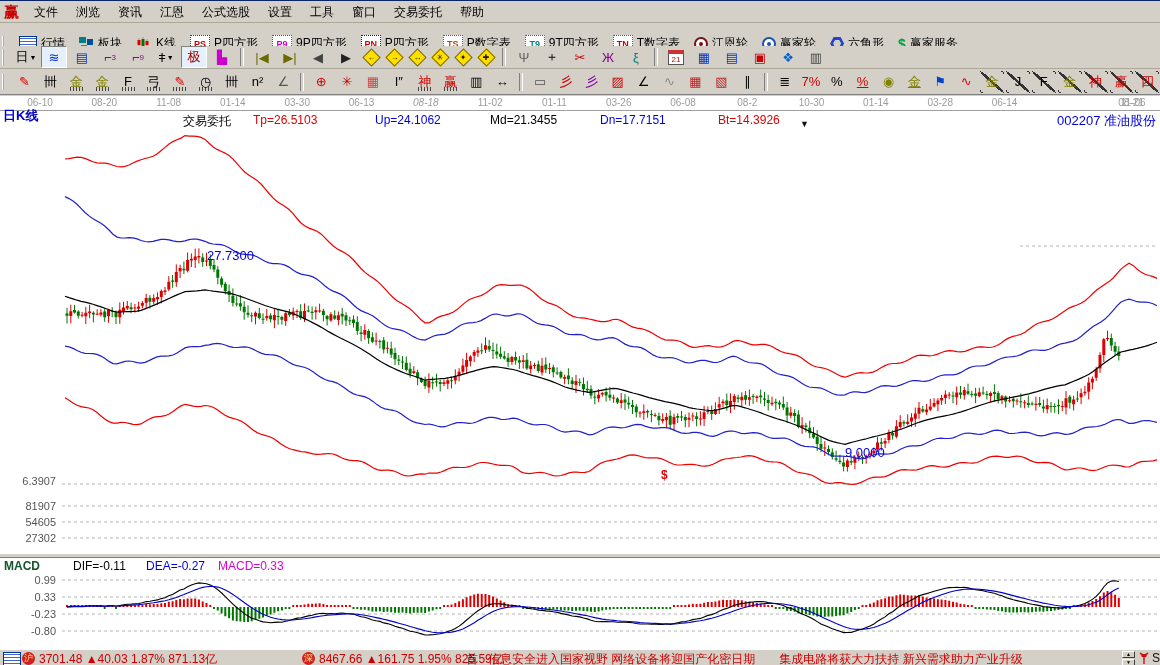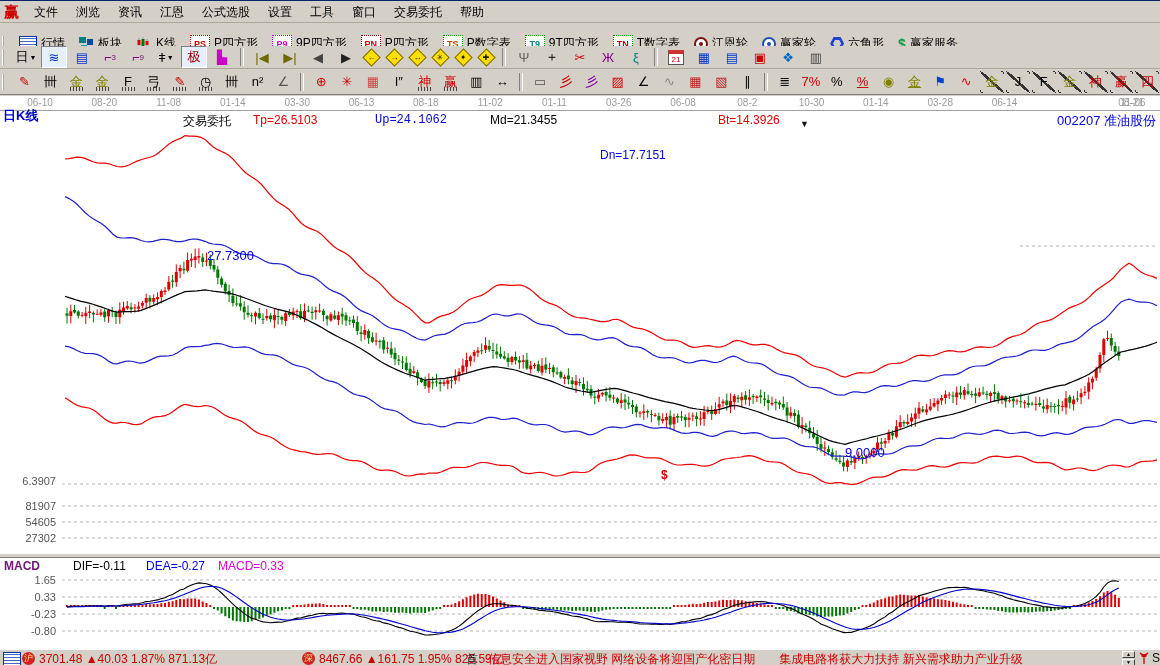--- a/index.html
+++ b/index.html
@@ -431,67 +431,67 @@
         <path d="M67.0,511.0L70.8,510.4L74.5,510.0L78.3,510.3L82.1,510.3L85.8,510.0L89.6,509.7L93.4,509.8L97.2,509.9L100.9,509.8L104.7,510.3L108.5,509.8L112.2,509.5L116.0,510.2L119.8,509.6L123.5,508.9L127.3,508.2L131.1,508.1L134.9,507.8L138.6,507.5L142.4,506.8L146.2,505.6L149.9,505.3L153.7,504.5L157.5,503.9L161.3,502.6L165.0,501.7L168.8,499.8L172.6,498.5L176.3,496.2L180.1,494.1L183.9,492.9L187.6,490.7L191.4,489.1L195.2,487.8L198.9,486.9L202.7,487.3L206.5,487.8L210.3,489.1L214.0,490.9L217.8,493.7L221.6,497.0L225.3,500.7L229.1,504.3L232.9,508.2L236.7,511.5L240.4,514.4L244.2,517.4L248.0,520.1L251.7,522.2L255.5,523.3L259.3,524.8L263.0,525.9L266.8,526.2L270.6,526.7L274.4,526.4L278.1,526.1L281.9,526.2L285.7,525.2L289.4,524.5L293.2,523.2L297.0,522.1L300.7,522.0L304.5,520.9L308.3,519.9L312.1,519.2L315.8,518.3L319.6,517.5L323.4,517.4L327.1,517.9L330.9,517.5L334.7,517.7L338.4,517.3L342.2,517.1L346.0,517.5L349.8,517.7L353.5,518.1L357.3,519.5L361.1,520.8L364.8,521.3L368.6,522.6L372.4,524.0L376.1,524.8L379.9,525.4L383.7,526.9L387.4,527.6L391.2,528.8L395.0,530.3L398.8,531.4L402.5,532.2L406.3,533.7L410.1,535.2L413.8,535.7L417.6,536.8L421.4,537.9L425.1,539.0L428.9,538.9L432.7,538.7L436.5,538.2L440.2,537.7L444.0,536.8L447.8,535.5L451.5,534.3L455.3,532.4L459.1,530.1L462.9,527.2L466.6,524.0L470.4,520.8L474.2,517.6L477.9,514.7L481.7,512.5L485.5,510.0L489.2,508.6L493.0,507.8L496.8,507.7L500.6,507.9L504.3,508.4L508.1,509.3L511.9,509.3L515.6,509.8L519.4,510.5L523.2,510.8L526.9,512.1L530.7,512.7L534.5,513.1L538.3,514.3L542.0,514.4L545.8,514.9L549.6,515.1L553.3,515.8L557.1,516.4L560.9,517.4L564.6,518.1L568.4,518.9L572.2,520.0L576.0,520.4L579.7,520.9L583.5,522.0L587.3,522.9L591.0,524.2L594.8,525.3L598.6,525.7L602.3,525.5L606.1,525.6L609.9,525.8L613.6,525.8L617.4,526.3L621.2,526.2L625.0,526.3L628.7,526.4L632.5,526.8L636.3,527.5L640.0,528.0L643.8,528.0L647.6,528.0L651.4,528.1L655.1,528.0L658.9,528.5L662.7,528.5L666.4,528.0L670.2,528.5L674.0,527.6L677.7,526.8L681.5,525.9L685.3,525.5L689.0,524.7L692.8,523.6L696.6,523.0L700.4,522.4L704.1,520.9L707.9,519.4L711.7,518.6L715.4,517.2L719.2,515.3L723.0,513.4L726.8,512.4L730.5,511.1L734.3,509.3L738.1,508.4L741.8,507.4L745.6,507.0L749.4,506.4L753.1,506.0L756.9,505.6L760.7,505.5L764.5,505.8L768.2,506.6L772.0,507.2L775.8,507.8L779.5,508.5L783.3,509.5L787.1,511.4L790.8,512.4L794.6,513.7L798.4,516.2L802.1,517.9L805.9,519.4L809.7,521.3L813.5,523.3L817.2,525.6L821.0,528.0L824.8,529.4L828.5,531.0L832.3,532.7L836.1,534.1L839.9,535.3L843.6,536.6L847.4,536.5L851.2,536.4L854.9,535.3L858.7,534.0L862.5,533.0L866.2,531.6L870.0,530.0L873.8,528.1L877.5,525.3L881.3,523.1L885.1,520.9L888.9,517.8L892.6,515.7L896.4,512.8L900.2,509.9L903.9,507.8L907.7,506.0L911.5,504.0L915.3,502.0L919.0,499.7L922.8,498.6L926.6,497.6L930.3,496.5L934.1,495.3L937.9,494.3L941.6,493.3L945.4,492.2L949.2,491.6L953.0,491.5L956.7,491.2L960.5,491.5L964.3,491.3L968.0,491.9L971.8,492.7L975.6,493.7L979.3,494.1L983.1,494.8L986.9,495.8L990.6,496.5L994.4,497.3L998.2,498.8L1002.0,499.8L1005.7,501.4L1009.5,502.6L1013.3,503.7L1017.0,504.6L1020.8,505.5L1024.6,506.4L1028.3,507.5L1032.1,508.3L1035.9,508.9L1039.7,509.6L1043.4,510.6L1047.2,510.9L1051.0,511.4L1054.7,511.7L1058.5,511.9L1062.3,512.1L1066.0,511.1L1069.8,511.0L1073.6,510.4L1077.4,509.8L1081.1,508.7L1084.9,507.6L1088.7,505.5L1092.4,503.4L1096.2,500.4L1100.0,496.3L1103.8,491.0L1107.5,487.0L1111.3,485.1L1115.1,484.8L1118.8,485.5" stroke="#000000" stroke-width="1.1" fill="none"></path>
         <path d="M67.0,511.0L70.8,510.9L74.5,510.7L78.3,510.6L82.1,510.6L85.8,510.5L89.6,510.3L93.4,510.2L97.2,510.1L100.9,510.1L104.7,510.1L108.5,510.1L112.2,509.9L116.0,510.0L119.8,509.9L123.5,509.7L127.3,509.4L131.1,509.2L134.9,508.9L138.6,508.6L142.4,508.2L146.2,507.7L149.9,507.2L153.7,506.7L157.5,506.1L161.3,505.4L165.0,504.7L168.8,503.7L172.6,502.6L176.3,501.4L180.1,499.9L183.9,498.5L187.6,496.9L191.4,495.4L195.2,493.9L198.9,492.5L202.7,491.4L206.5,490.7L210.3,490.4L214.0,490.5L217.8,491.1L221.6,492.3L225.3,494.0L229.1,496.0L232.9,498.5L236.7,501.1L240.4,503.7L244.2,506.5L248.0,509.2L251.7,511.8L255.5,514.1L259.3,516.2L263.0,518.2L266.8,519.8L270.6,521.2L274.4,522.2L278.1,523.0L281.9,523.6L285.7,523.9L289.4,524.0L293.2,523.9L297.0,523.5L300.7,523.2L304.5,522.8L308.3,522.2L312.1,521.6L315.8,520.9L319.6,520.3L323.4,519.7L327.1,519.3L330.9,519.0L334.7,518.7L338.4,518.4L342.2,518.2L346.0,518.0L349.8,518.0L353.5,518.0L357.3,518.3L361.1,518.8L364.8,519.3L368.6,520.0L372.4,520.8L376.1,521.6L379.9,522.4L383.7,523.3L387.4,524.1L391.2,525.1L395.0,526.1L398.8,527.2L402.5,528.2L406.3,529.3L410.1,530.5L413.8,531.5L417.6,532.6L421.4,533.6L425.1,534.7L428.9,535.5L432.7,536.2L436.5,536.6L440.2,536.8L444.0,536.8L447.8,536.5L451.5,536.1L455.3,535.4L459.1,534.3L462.9,532.9L466.6,531.1L470.4,529.0L474.2,526.7L477.9,524.3L481.7,522.0L485.5,519.6L489.2,517.4L493.0,515.5L496.8,513.9L500.6,512.7L504.3,511.9L508.1,511.3L511.9,510.9L515.6,510.7L519.4,510.7L523.2,510.7L526.9,511.0L530.7,511.3L534.5,511.7L538.3,512.2L542.0,512.6L545.8,513.1L549.6,513.5L553.3,514.0L557.1,514.5L560.9,515.0L564.6,515.7L568.4,516.3L572.2,517.0L576.0,517.7L579.7,518.4L583.5,519.1L587.3,519.8L591.0,520.7L594.8,521.6L598.6,522.4L602.3,523.1L606.1,523.6L609.9,524.0L613.6,524.4L617.4,524.8L621.2,525.1L625.0,525.3L628.7,525.5L632.5,525.8L636.3,526.1L640.0,526.5L643.8,526.8L647.6,527.0L651.4,527.2L655.1,527.4L658.9,527.6L662.7,527.8L666.4,527.8L670.2,527.9L674.0,527.9L677.7,527.7L681.5,527.3L685.3,526.9L689.0,526.5L692.8,525.9L696.6,525.3L700.4,524.7L704.1,524.0L707.9,523.1L711.7,522.2L715.4,521.2L719.2,520.0L723.0,518.7L726.8,517.4L730.5,516.2L734.3,514.8L738.1,513.5L741.8,512.3L745.6,511.2L749.4,510.3L753.1,509.4L756.9,508.7L760.7,508.0L764.5,507.6L768.2,507.4L772.0,507.4L775.8,507.5L779.5,507.7L783.3,508.0L787.1,508.7L790.8,509.4L794.6,510.3L798.4,511.5L802.1,512.8L805.9,514.1L809.7,515.5L813.5,517.1L817.2,518.8L821.0,520.6L824.8,522.4L828.5,524.1L832.3,525.8L836.1,527.5L839.9,529.0L843.6,530.6L847.4,531.7L851.2,532.7L854.9,533.2L858.7,533.4L862.5,533.3L866.2,532.9L870.0,532.3L873.8,531.5L877.5,530.3L881.3,528.8L885.1,527.2L888.9,525.4L892.6,523.4L896.4,521.3L900.2,519.0L903.9,516.8L907.7,514.6L911.5,512.5L915.3,510.4L919.0,508.3L922.8,506.3L926.6,504.6L930.3,503.0L934.1,501.4L937.9,500.0L941.6,498.7L945.4,497.4L949.2,496.2L953.0,495.3L956.7,494.5L960.5,493.9L964.3,493.3L968.0,493.1L971.8,493.0L975.6,493.1L979.3,493.3L983.1,493.6L986.9,494.1L990.6,494.6L994.4,495.1L998.2,495.9L1002.0,496.6L1005.7,497.6L1009.5,498.6L1013.3,499.6L1017.0,500.6L1020.8,501.6L1024.6,502.5L1028.3,503.5L1032.1,504.5L1035.9,505.4L1039.7,506.2L1043.4,507.1L1047.2,507.8L1051.0,508.5L1054.7,509.2L1058.5,509.7L1062.3,510.2L1066.0,510.4L1069.8,510.5L1073.6,510.5L1077.4,510.4L1081.1,510.0L1084.9,509.5L1088.7,508.7L1092.4,507.6L1096.2,506.2L1100.0,504.2L1103.8,501.6L1107.5,498.7L1111.3,496.0L1115.1,493.7L1118.8,492.1" stroke="#0000cc" stroke-width="1.1" fill="none"></path>
       </svg>
     <div id="dates">
         <span class="datelbl" style="left: 40px;">06-10</span>
         <span class="datelbl" style="left: 104.3px;">08-20</span>
         <span class="datelbl" style="left: 168.6px;">11-08</span>
         <span class="datelbl" style="left: 232.9px;">01-14</span>
         <span class="datelbl" style="left: 297.2px;">03-30</span>
         <span class="datelbl" style="left: 361.5px;">06-13</span>
-        <span class="datelbl" style="left: 425.8px;">08-18</span>
+        <span class="datelbl" style="left: 425.8px; font-style: italic;">08-18</span>
         <span class="datelbl" style="left: 490.1px;">11-02</span>
         <span class="datelbl" style="left: 554.4px;">01-11</span>
         <span class="datelbl" style="left: 618.7px;">03-26</span>
         <span class="datelbl" style="left: 683px;">06-08</span>
         <span class="datelbl" style="left: 747.3px;">08-2</span>
         <span class="datelbl" style="left: 811.6px;">10-30</span>
         <span class="datelbl" style="left: 875.9px;">01-14</span>
         <span class="datelbl" style="left: 940.2px;">03-28</span>
         <span class="datelbl" style="left: 1004.5px;">06-14</span>
         <span class="datelbl" style="left: 1131px;">08-21</span>
         <span class="datelbl" style="left: 1133.1px;">11-06</span>
       </div>
     <div id="axis-topline"></div>
     <div id="period-label">日K线</div>
 
     <div class="ind" style="left:183px;color:#000;">交易委托</div>
     <div class="ind" style="left:253px;color:#e00000;">Tp=26.5103</div>
-    <div class="ind" style="left:375px;color:#0000e0;font-family:Liberation Mono, monospace;">Up=24.1062</div>
+    <div class="ind" style="left:375px;color:#0000e0;">Up=24.1062</div>
     <div class="ind" style="left:490px;color:#000;">Md=21.3455</div>
-    <div class="ind" style="left:600px;color:#0000e0;margin-top:35px;">Dn=17.7151</div>
+    <div class="ind" style="left:600px;color:#0000e0;">Dn=17.7151</div>
     <div class="ind" style="left:718px;color:#e00000;">Bt=14.3926</div>
 
     <div id="stock-title">
       <span>002207</span>
       <span>准油股份</span>
     </div>
     <div id="marker-tri">▼</div>
 
     <div class="pricenote" style="left:207px;top:152px;">27.7300</div>
     <div class="pricenote" style="left:845px;top:349px;">9.0000</div>
     <div id="note-dollar" style="left:661px;top:372px;">$</div>
     <div class="axnum" style="top:379px;">6.3907</div>
 
     <div id="vol-labels">
         <div class="axnum" style="top: 404px;">81907</div>
         <div class="axnum" style="top: 420px;">54605</div>
         <div class="axnum" style="top: 436px;">27302</div>
       </div>
     <div id="vsep-bar"></div>
 
-    <div class="macdhdr" style="left:4px;color:#701a75;font-weight:bold;">MACD</div>
+    <div class="macdhdr" style="left:4px;color:#14532d;font-weight:bold;">MACD</div>
     <div class="macdhdr" style="left:73px;color:#000;">DIF=-0.11</div>
     <div class="macdhdr" style="left:146px;color:#0000dd;">DEA=-0.27</div>
     <div class="macdhdr" style="left:218px;color:#dd00dd;">MACD=0.33</div>
     <div id="macd-scale">
-        <div class="axnum" style="top: 478px;">1.65</div>
+        <div class="axnum" style="top: 478px;">0.99</div>
         <div class="axnum" style="top: 495px;">0.33</div>
         <div class="axnum" style="top: 512px;">-0.23</div>
         <div class="axnum" style="top: 529px;">-0.80</div>
       </div>
   </div>
 
   <div id="statusbar">
     <div id="sb-grid" class="ic-grid"></div>
     <div class="badge" style="left:22px;">沪</div>
     <div class="idxtext" style="left:39px;">

